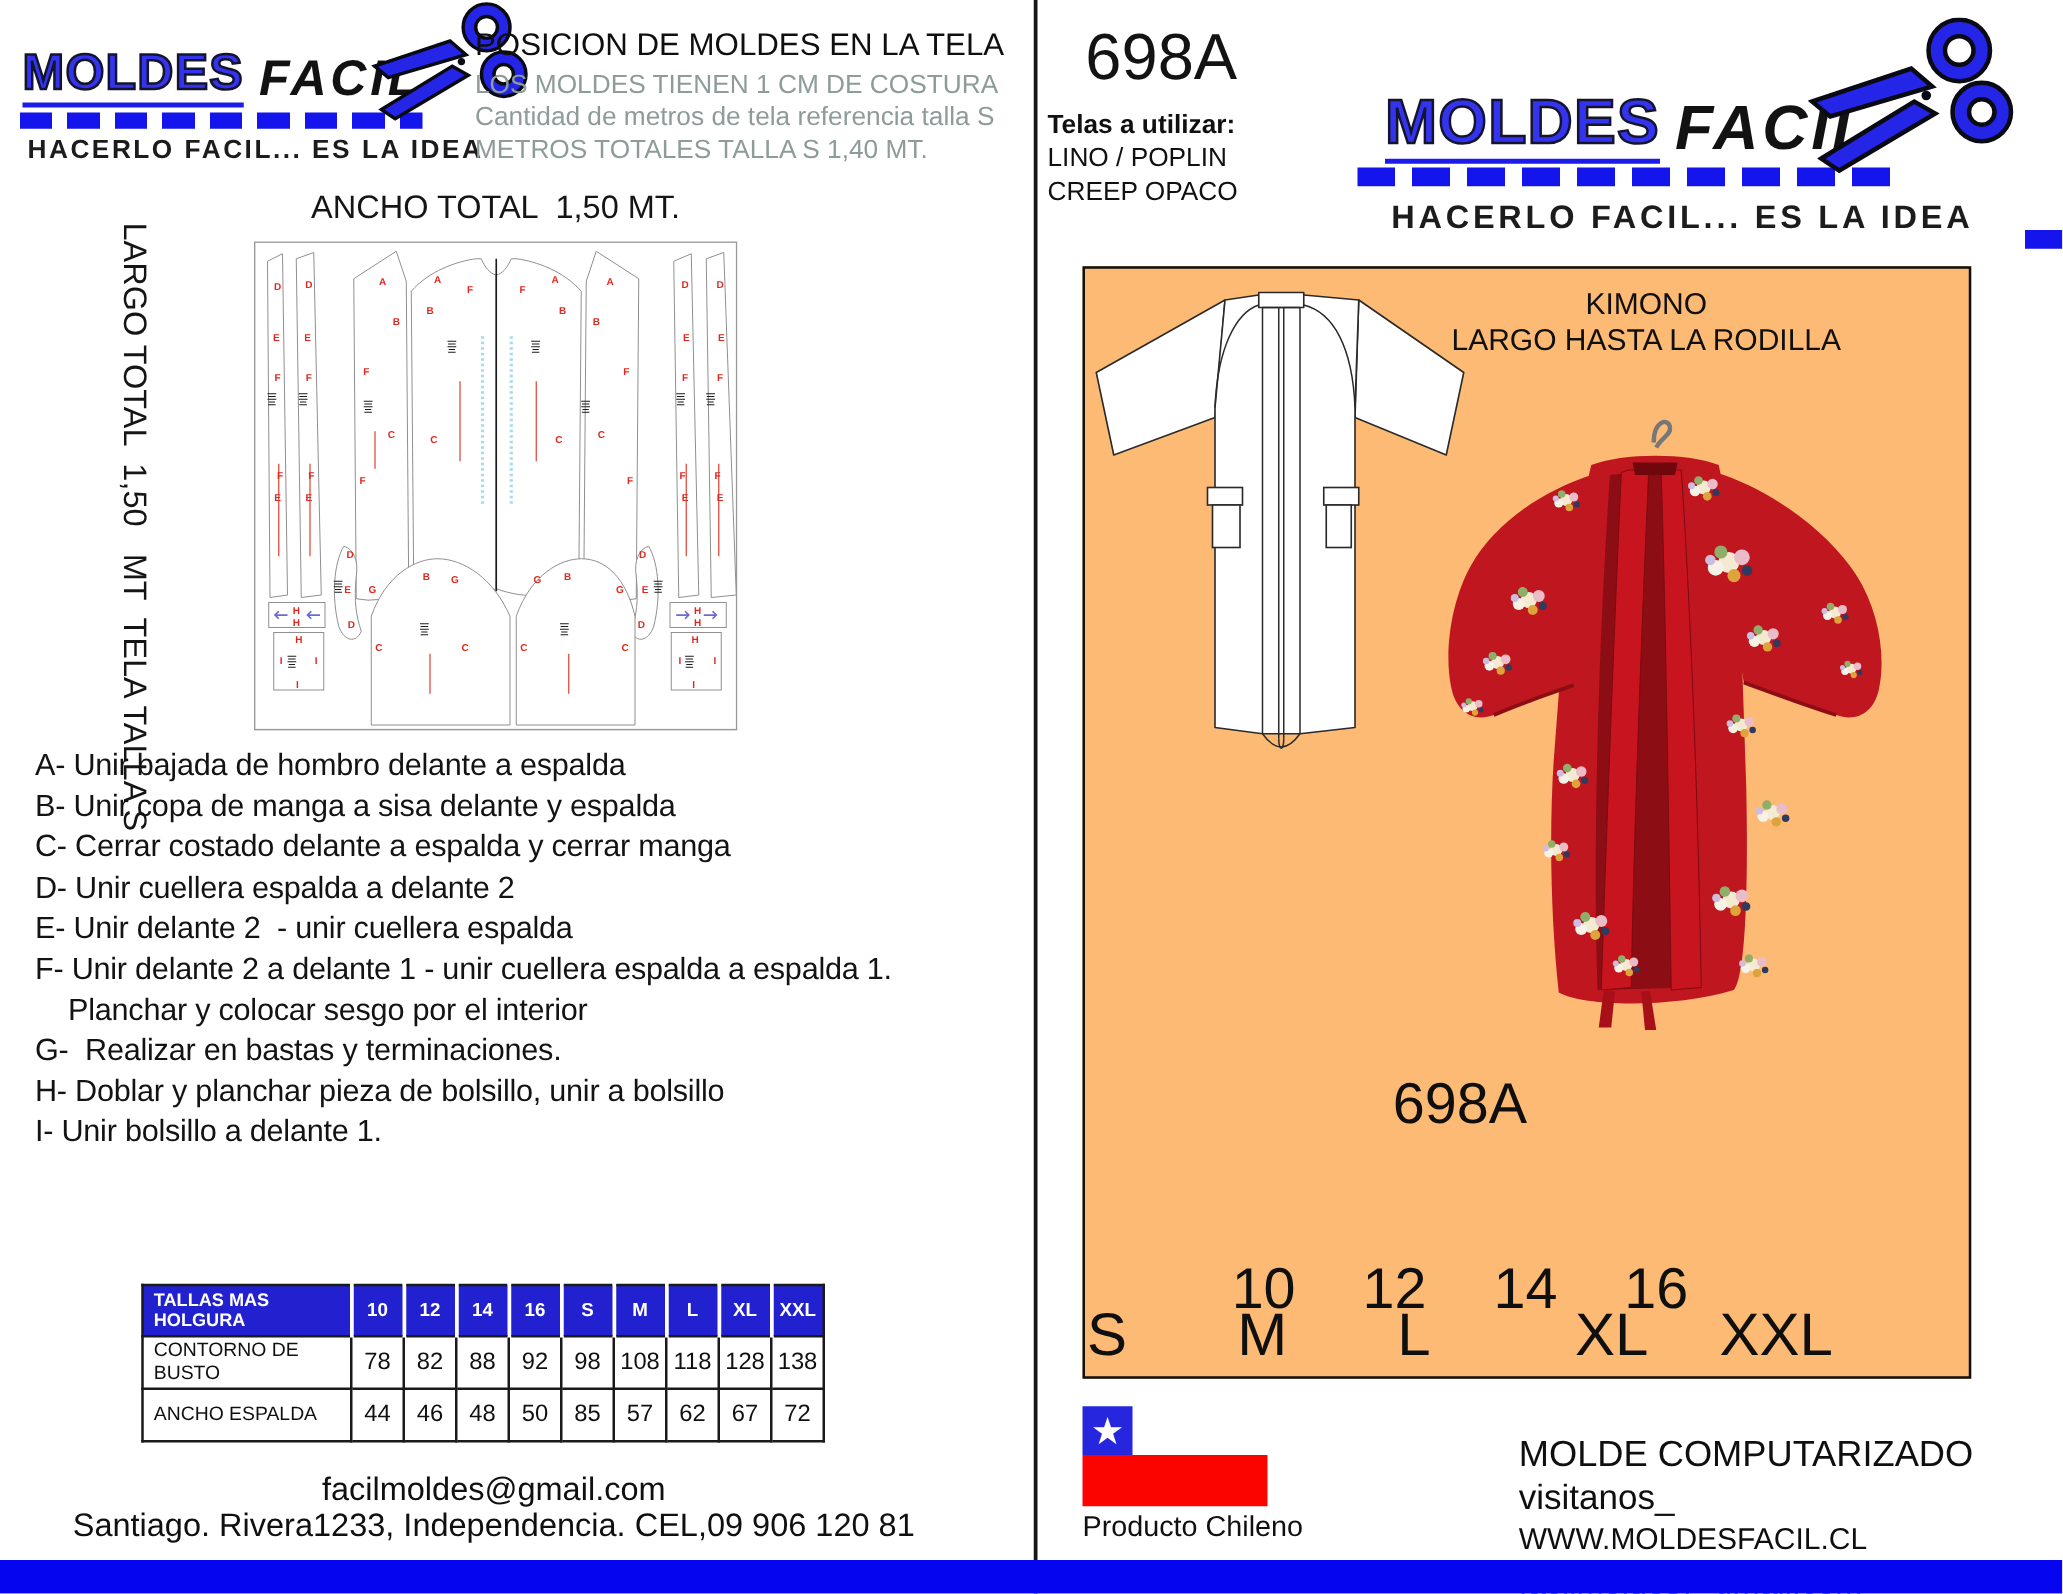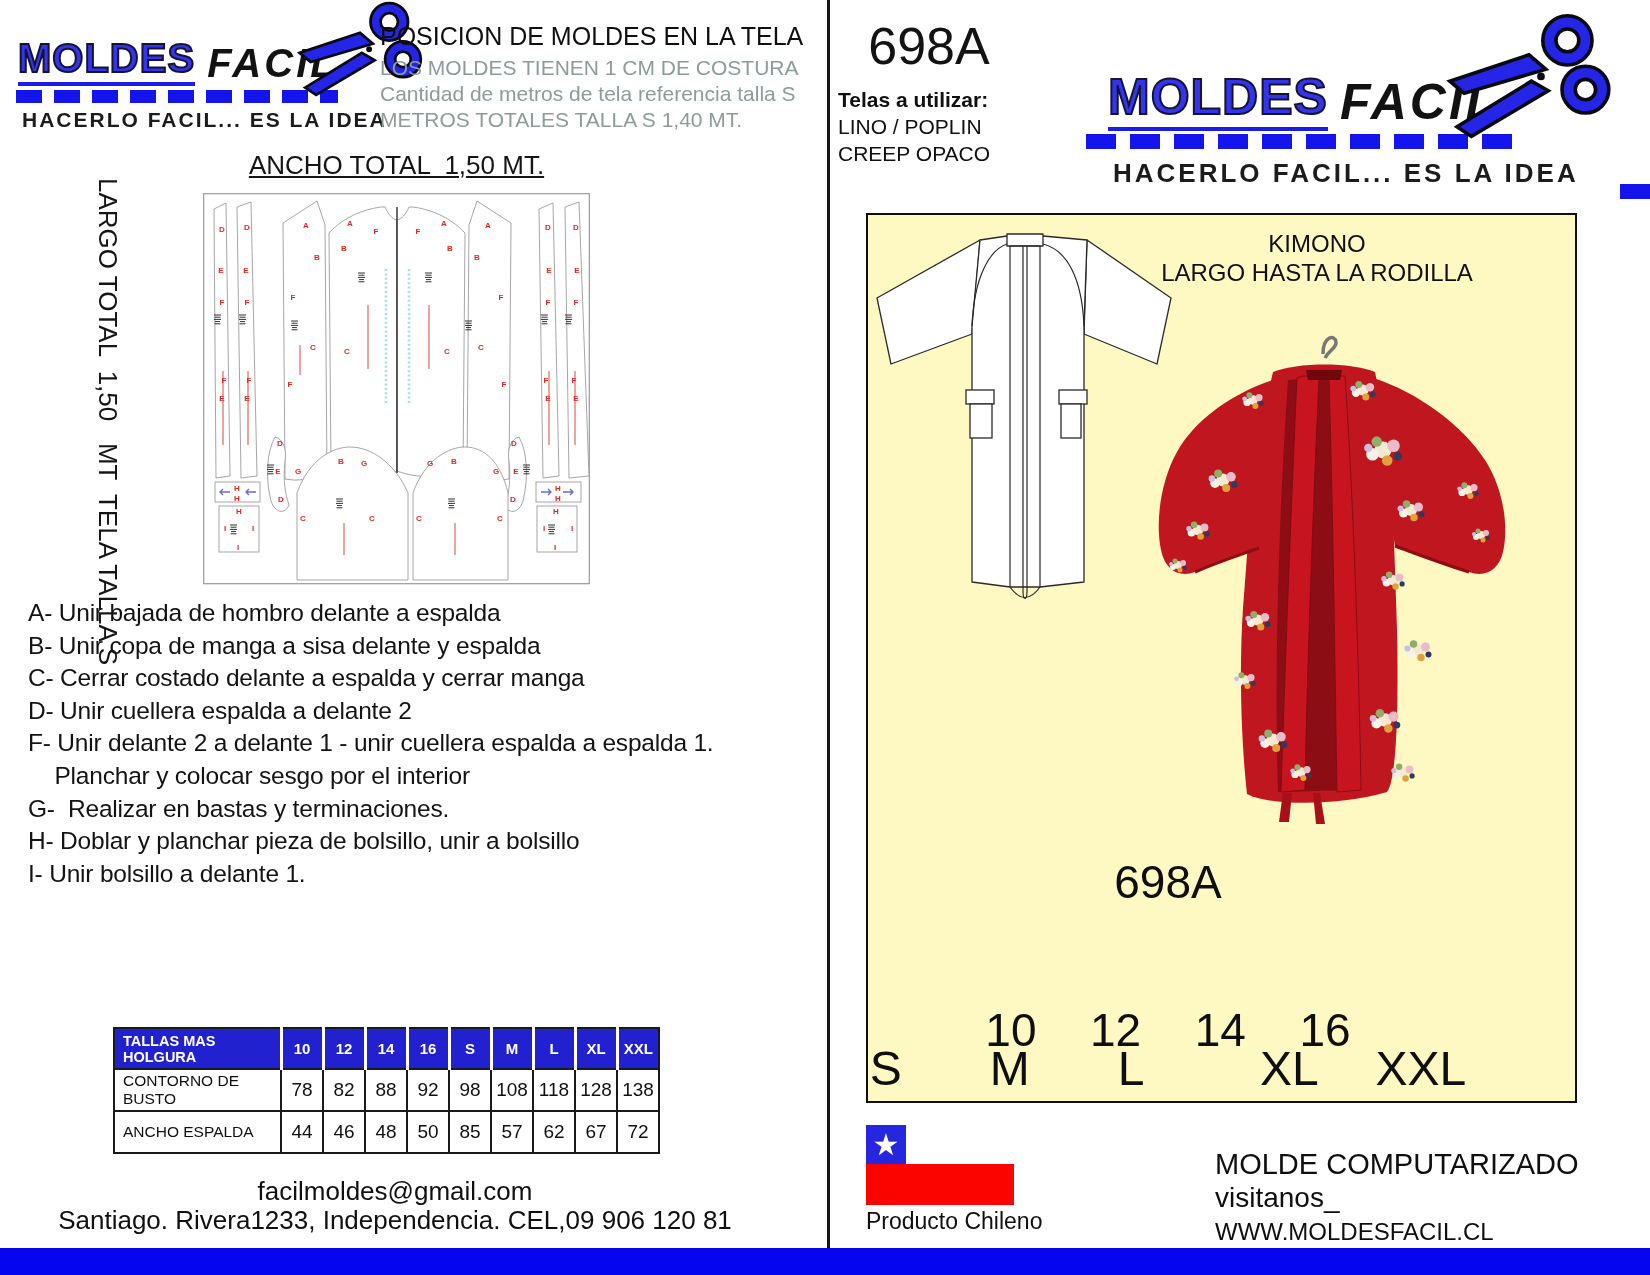--- a/index.html
+++ b/index.html
@@ -17,21 +17,21 @@
     -webkit-text-stroke:2px #14142e; border-bottom:4px solid #1c1cea; padding-bottom:1px;
   }
   .logo-facil { font-weight:700; color:#121212; letter-spacing:3px; margin-left:12px; font-style:italic; }
   .dash-row { background:repeating-linear-gradient(90deg,#1414ec 0 26px, transparent 26px 38px); }
   .tagline { font-weight:700; letter-spacing:2px; color:#1c1c1c; white-space:nowrap; }
 
   
   .hdr-title { font-size:25px; color:#0f0f0f; white-space:nowrap; }
   .hdr-gray { font-size:21px; color:#8d9c99; white-space:nowrap; line-height:26px; }
 
-  .ancho-label { width:387px; text-align:center; font-size:26px; color:#151515; white-space:pre;text-decoration:underline; }
+  .ancho-label { width:387px; text-align:center; font-size:26px; color:#151515; white-space:pre; }
   .largo-label {
     writing-mode:vertical-rl; text-orientation:sideways;
     font-size:26px; color:#151515; height:470px; white-space:pre;
   }
 
   
   #dg-labels text { font-size:8px; font-weight:700; fill:#e0281e; text-anchor:middle; font-family:"Liberation Sans",sans-serif; }
   .dg-piece { fill:#ffffff; stroke:#8f8f8f; stroke-width:0.8; }
   .dg-red { stroke:#e04538; stroke-width:1; }
   .dg-cyan { stroke:#a6dcea; stroke-width:2.6; stroke-dasharray:2 2.4; }
@@ -52,21 +52,21 @@
     border:2px solid #1a1a1a; height:42px; text-align:center; font-size:19px; color:#101010; background:#fff;
   }
   table.sizes td.lbl { text-align:left; padding-left:8px; font-size:15.5px; }
   .contact-line { width:790px; text-align:center; font-size:26px; color:#101010; white-space:nowrap; }
 
   
   .divider { width:3px; background:#161616; }
   .pat-num { width:190px; text-align:center; font-size:52px; color:#131313; }
   .fabrics { font-size:21px; color:#101010; line-height:27px; white-space:nowrap; }
   .fabrics .ft { font-weight:700; }
-  .kimono-box { border:2.5px solid #0f0f0f; background:#fef9c3; }
+  .kimono-box { border:2.5px solid #0f0f0f; background:#fdba74; }
   .prod-title { width:360px; text-align:center; font-size:24px; color:#101010; line-height:29px; white-space:nowrap; }
   .size-big { width:600px; text-align:center; color:#0f0f0f; white-space:pre; }
   .flag-blue { background:#2626de; color:#fff; display:flex; align-items:center; justify-content:center; font-size:30px; }
   .flag-red { background:#fb0400; }
   .flag-cap { font-size:23px; color:#101010; white-space:nowrap; }
   .foot-line { font-size:27px; color:#0f0f0f; line-height:34px; white-space:nowrap; }
   .bottom-bar { background:#0505f0; }
   .stray-dash { background:#1414ec; }
 </style>
 </head>
@@ -246,20 +246,21 @@
         <text x="216" y="328">C</text>
         <text x="297" y="328">C</text>
       </g>
   </svg>
 
   <div class="abs" id="instructions" style="left:28px; top:597px; width:750px;">
       <div class="instr-line">A- Unir bajada de hombro delante a espalda</div>
       <div class="instr-line">B- Unir copa de manga a sisa delante y espalda</div>
       <div class="instr-line">C- Cerrar costado delante a espalda y cerrar manga</div>
       <div class="instr-line">D- Unir cuellera espalda a delante 2</div>
+      <div class="instr-line">E- Unir delante 2  - unir cuellera espalda</div>
       <div class="instr-line">F- Unir delante 2 a delante 1 - unir cuellera espalda a espalda 1.</div>
       <div class="instr-line">    Planchar y colocar sesgo por el interior</div>
       <div class="instr-line">G-  Realizar en bastas y terminaciones.</div>
       <div class="instr-line">H- Doblar y planchar pieza de bolsillo, unir a bolsillo</div>
       <div class="instr-line">I- Unir bolsillo a delante 1.</div>
     </div>
 
   <div class="abs" style="left:113px; top:1027px;">
     <table class="sizes" id="size-table">
         <thead>

